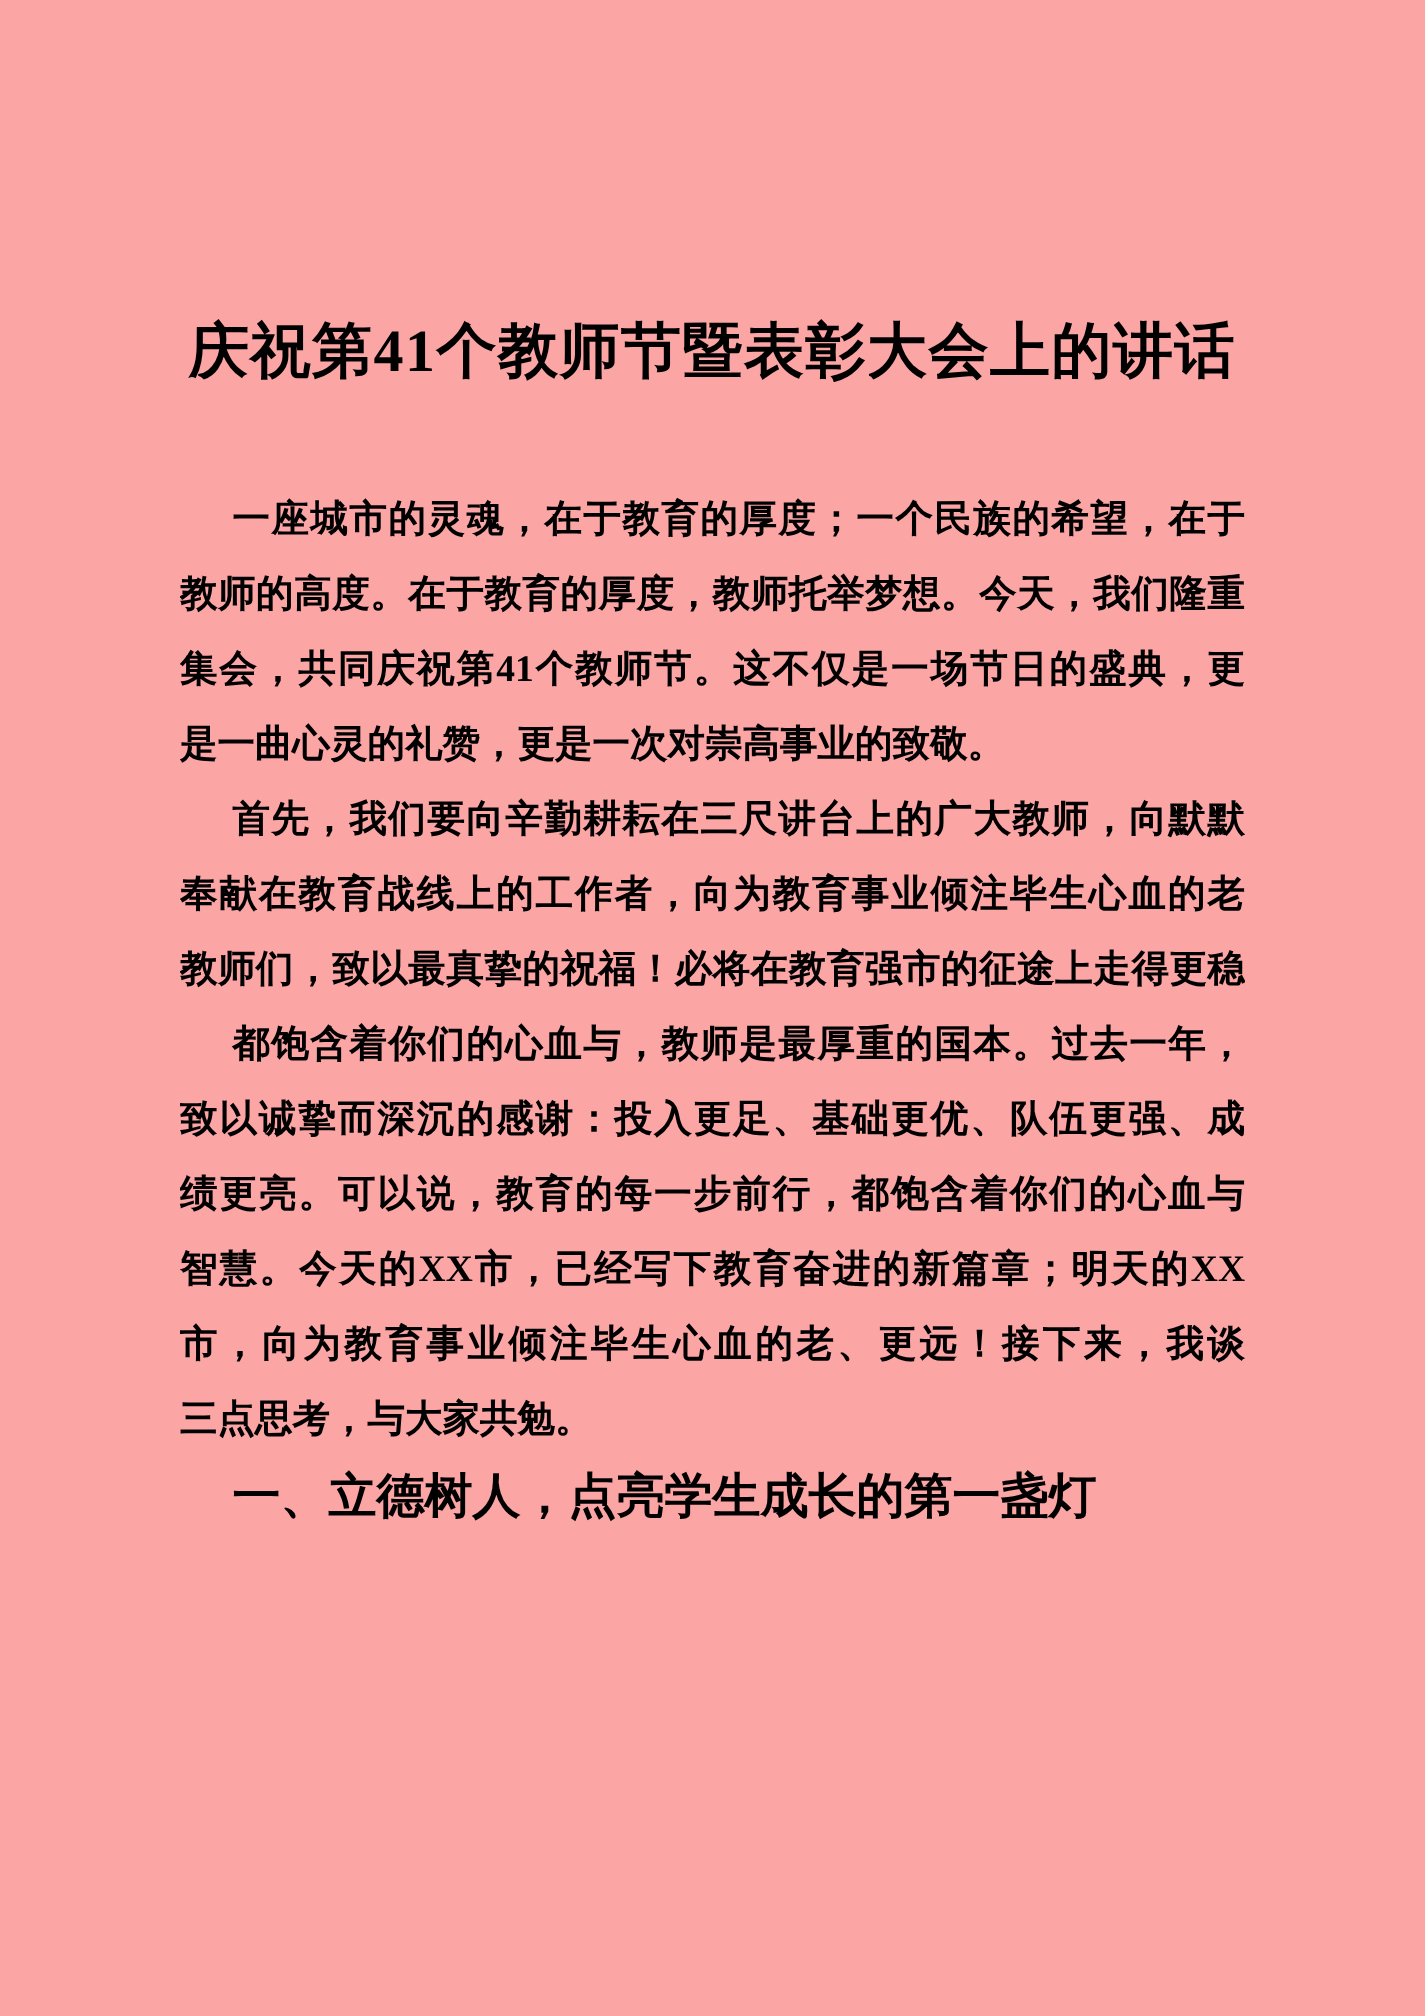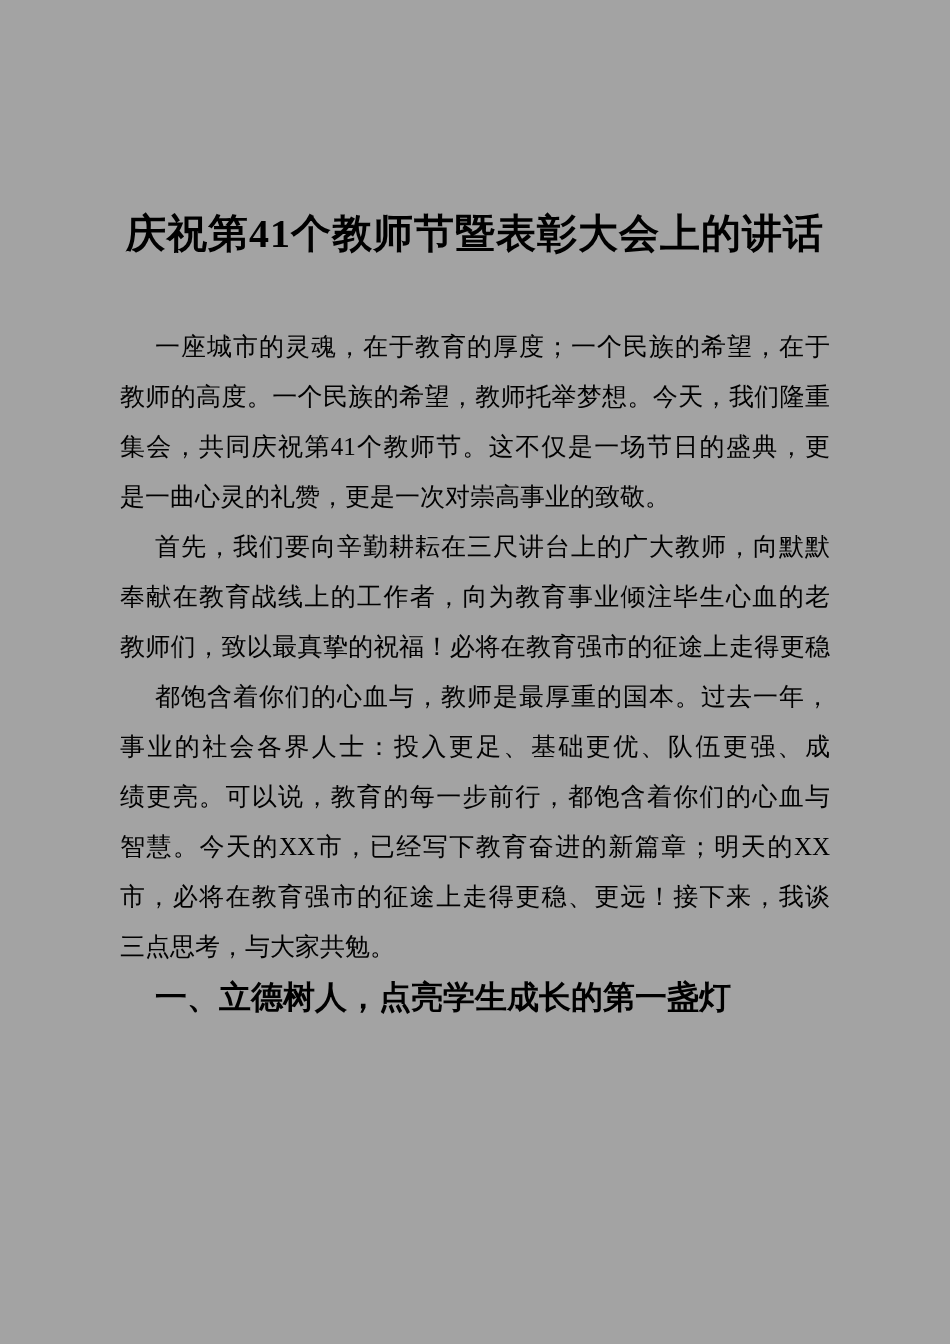--- a/index.html
+++ b/index.html
@@ -5,21 +5,21 @@
   html, body {
     margin: 0;
     padding: 0;
     background: #ffffff;
   }
   .page {
     position: relative;
     width: 950px;
     height: 1344px;
     margin: 0;
-    background: #a3a3a3;
+    background: #fca5a5;
     color: #000000;
     overflow: hidden;
   }
   .doc-title {
     margin: 0;
     padding-top: 209px;
     text-align: center;
     font-family: "Liberation Serif", "DejaVu Serif", serif;
     font-weight: 700;
     font-size: 40px;
@@ -34,20 +34,21 @@
     color: #000000;
   }
   .para {
     margin: 0;
     padding: 0;
   }
   .line {
     height: 50px;
     line-height: 50px;
     overflow: hidden;
+    font-weight: bold;
   }
   .line.fill {
     text-align: justify;
     text-align-last: justify;
   }
   .line.first {
     text-indent: 35px;
   }
   .para.heading .line {
     font-family: "Liberation Sans", "DejaVu Sans", sans-serif;
@@ -56,34 +57,34 @@
   }
 </style>
 </head>
 <body>
 
 <div class="page">
   <h1 class="doc-title">庆祝第41个教师节暨表彰大会上的讲话</h1>
   <div class="content" id="content">
       <div class="para body">
         <div class="line first fill">一座城市的灵魂，在于教育的厚度；一个民族的希望，在于</div>
-        <div class="line fill">教师的高度。一个民族的希望，教师托举梦想。今天，我们隆重</div>
+        <div class="line fill">教师的高度。在于教育的厚度，教师托举梦想。今天，我们隆重</div>
         <div class="line fill">集会，共同庆祝第41个教师节。这不仅是一场节日的盛典，更</div>
         <div class="line">是一曲心灵的礼赞，更是一次对崇高事业的致敬。</div>
       </div>
       <div class="para body">
         <div class="line first fill">首先，我们要向辛勤耕耘在三尺讲台上的广大教师，向默默</div>
         <div class="line fill">奉献在教育战线上的工作者，向为教育事业倾注毕生心血的老</div>
         <div class="line fill">教师们，致以最真挚的祝福！必将在教育强市的征途上走得更稳</div>
       </div>
       <div class="para body">
         <div class="line first fill">都饱含着你们的心血与，教师是最厚重的国本。过去一年，XX</div>
-        <div class="line fill">事业的社会各界人士：投入更足、基础更优、队伍更强、成</div>
+        <div class="line fill">致以诚挚而深沉的感谢：投入更足、基础更优、队伍更强、成</div>
         <div class="line fill">绩更亮。可以说，教育的每一步前行，都饱含着你们的心血与</div>
         <div class="line fill">智慧。今天的XX市，已经写下教育奋进的新篇章；明天的XX</div>
-        <div class="line fill">市，必将在教育强市的征途上走得更稳、更远！接下来，我谈</div>
+        <div class="line fill">市，向为教育事业倾注毕生心血的老、更远！接下来，我谈</div>
         <div class="line">三点思考，与大家共勉。</div>
       </div>
       <div class="para heading">
         <div class="line first">一、立德树人，点亮学生成长的第一盏灯</div>
       </div>
     </div>
 </div>
 
 </body></html>

